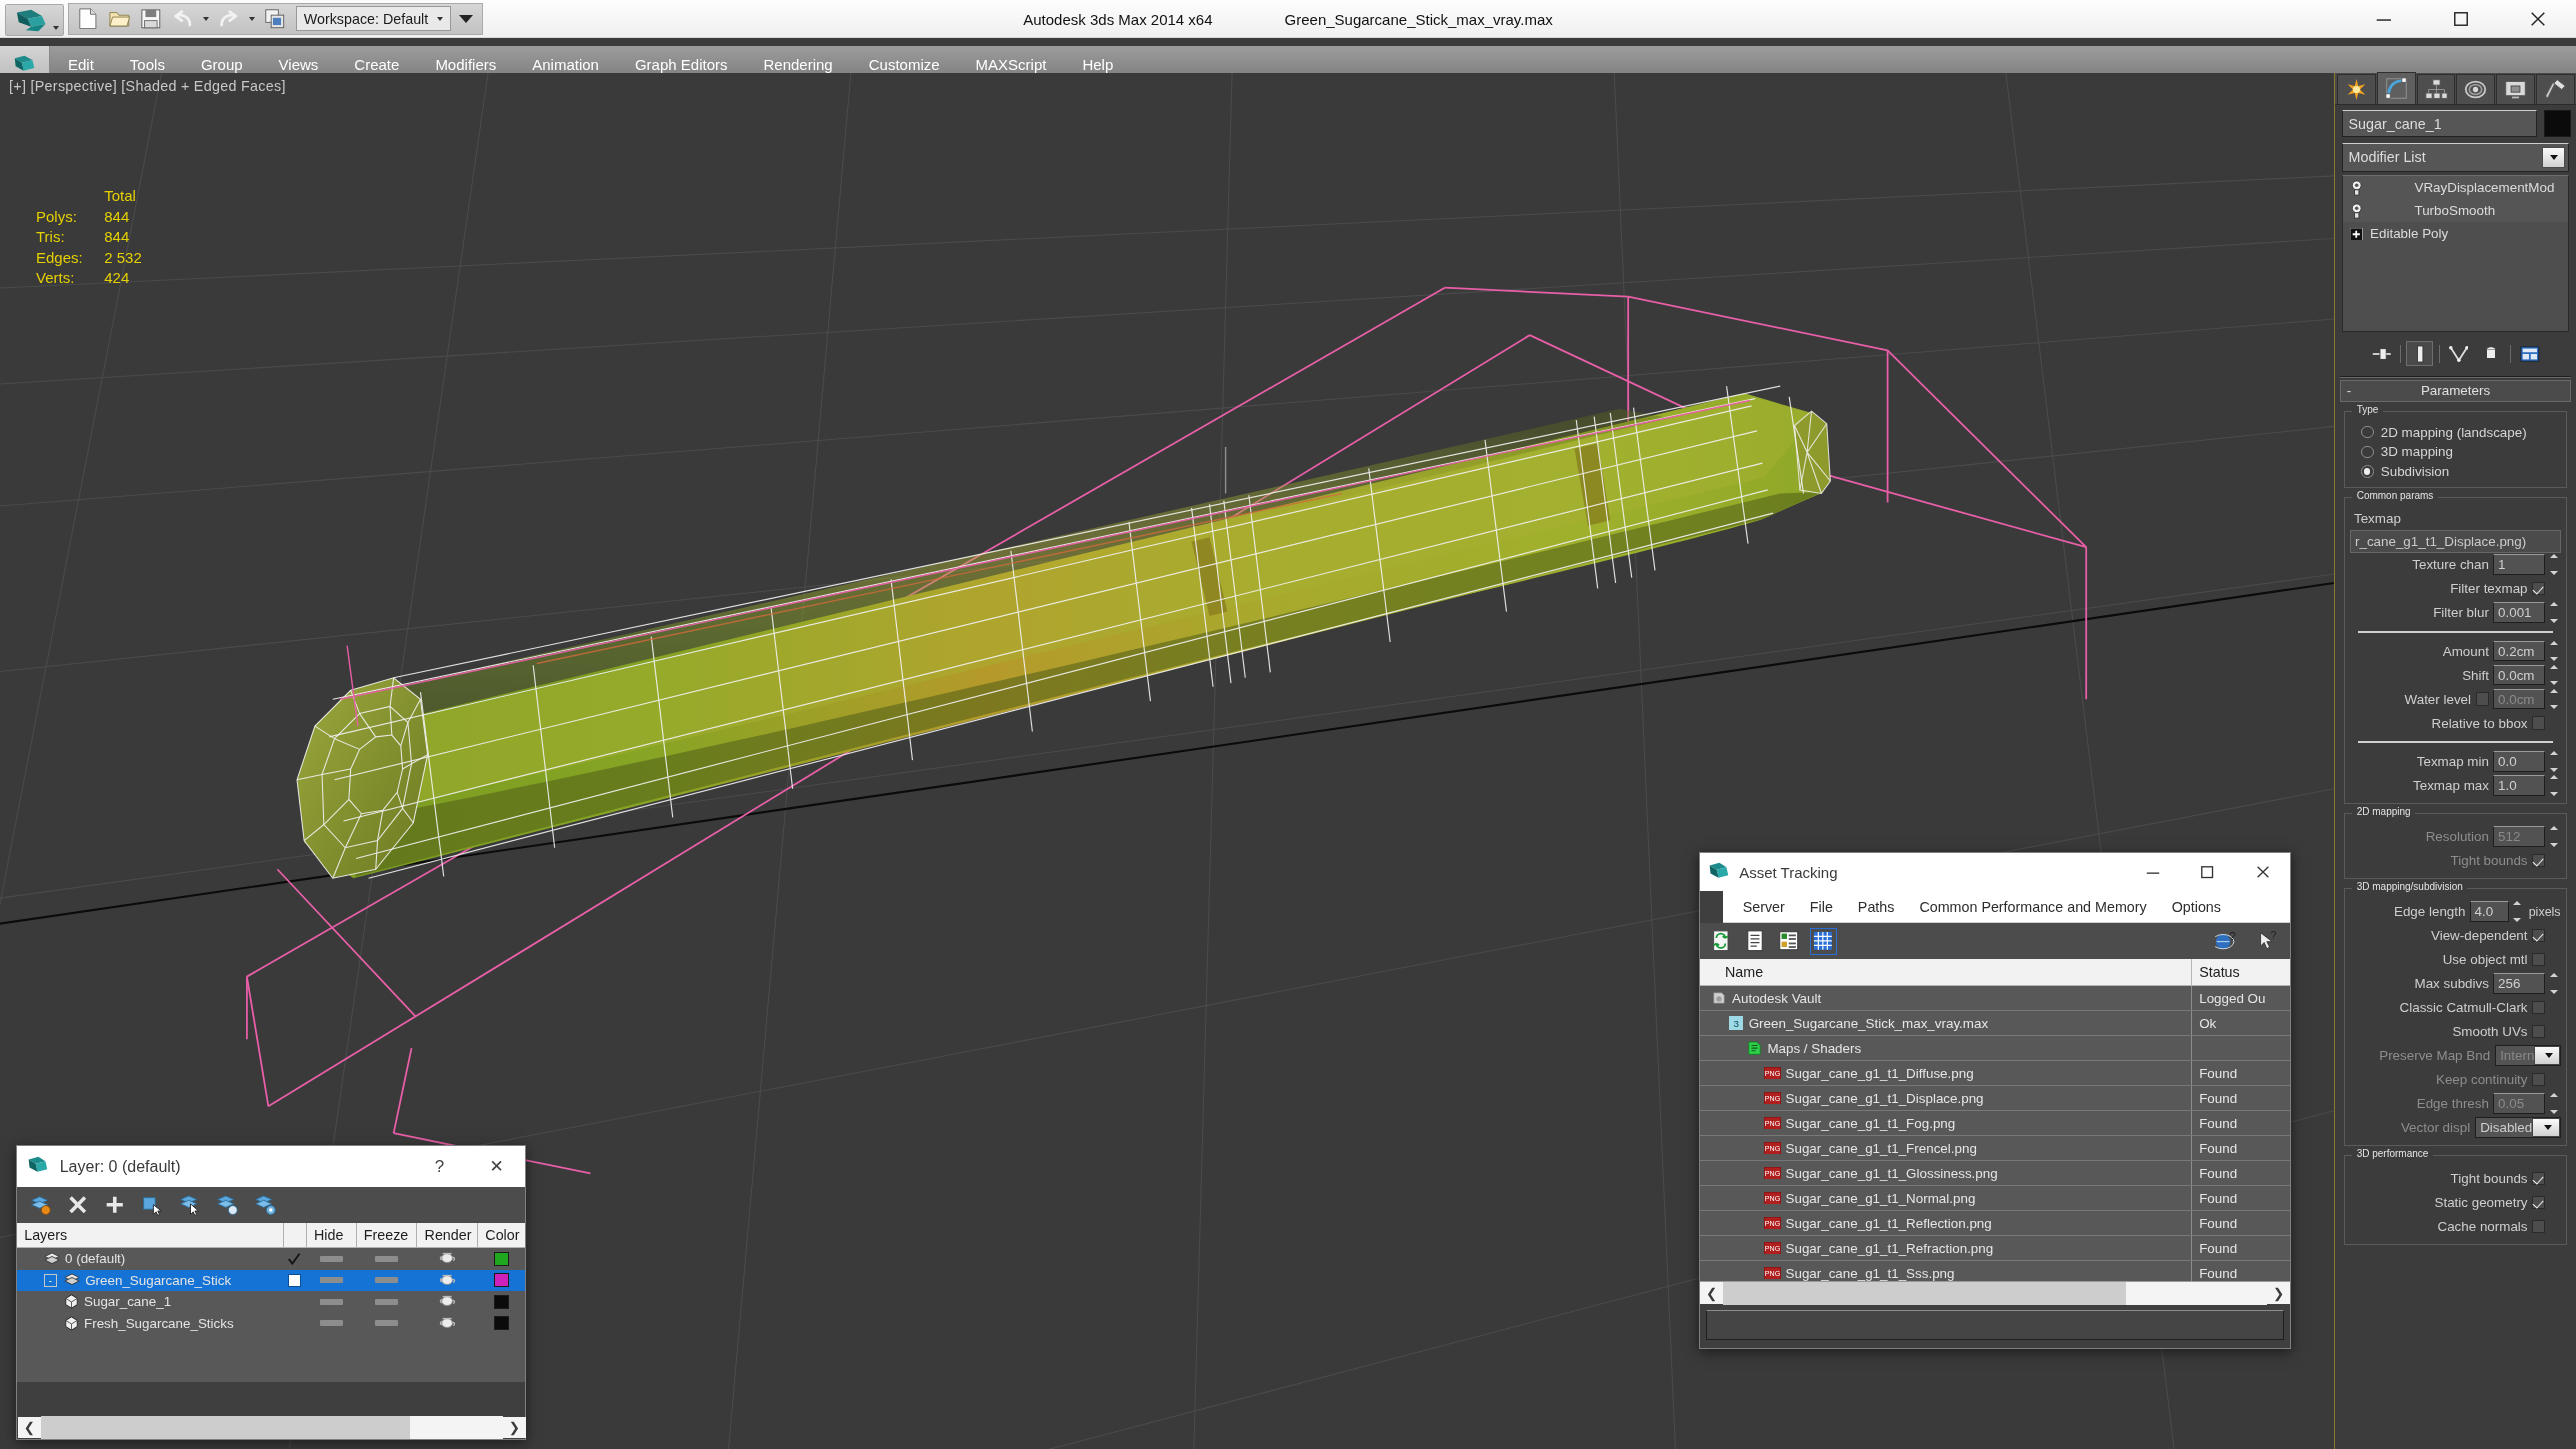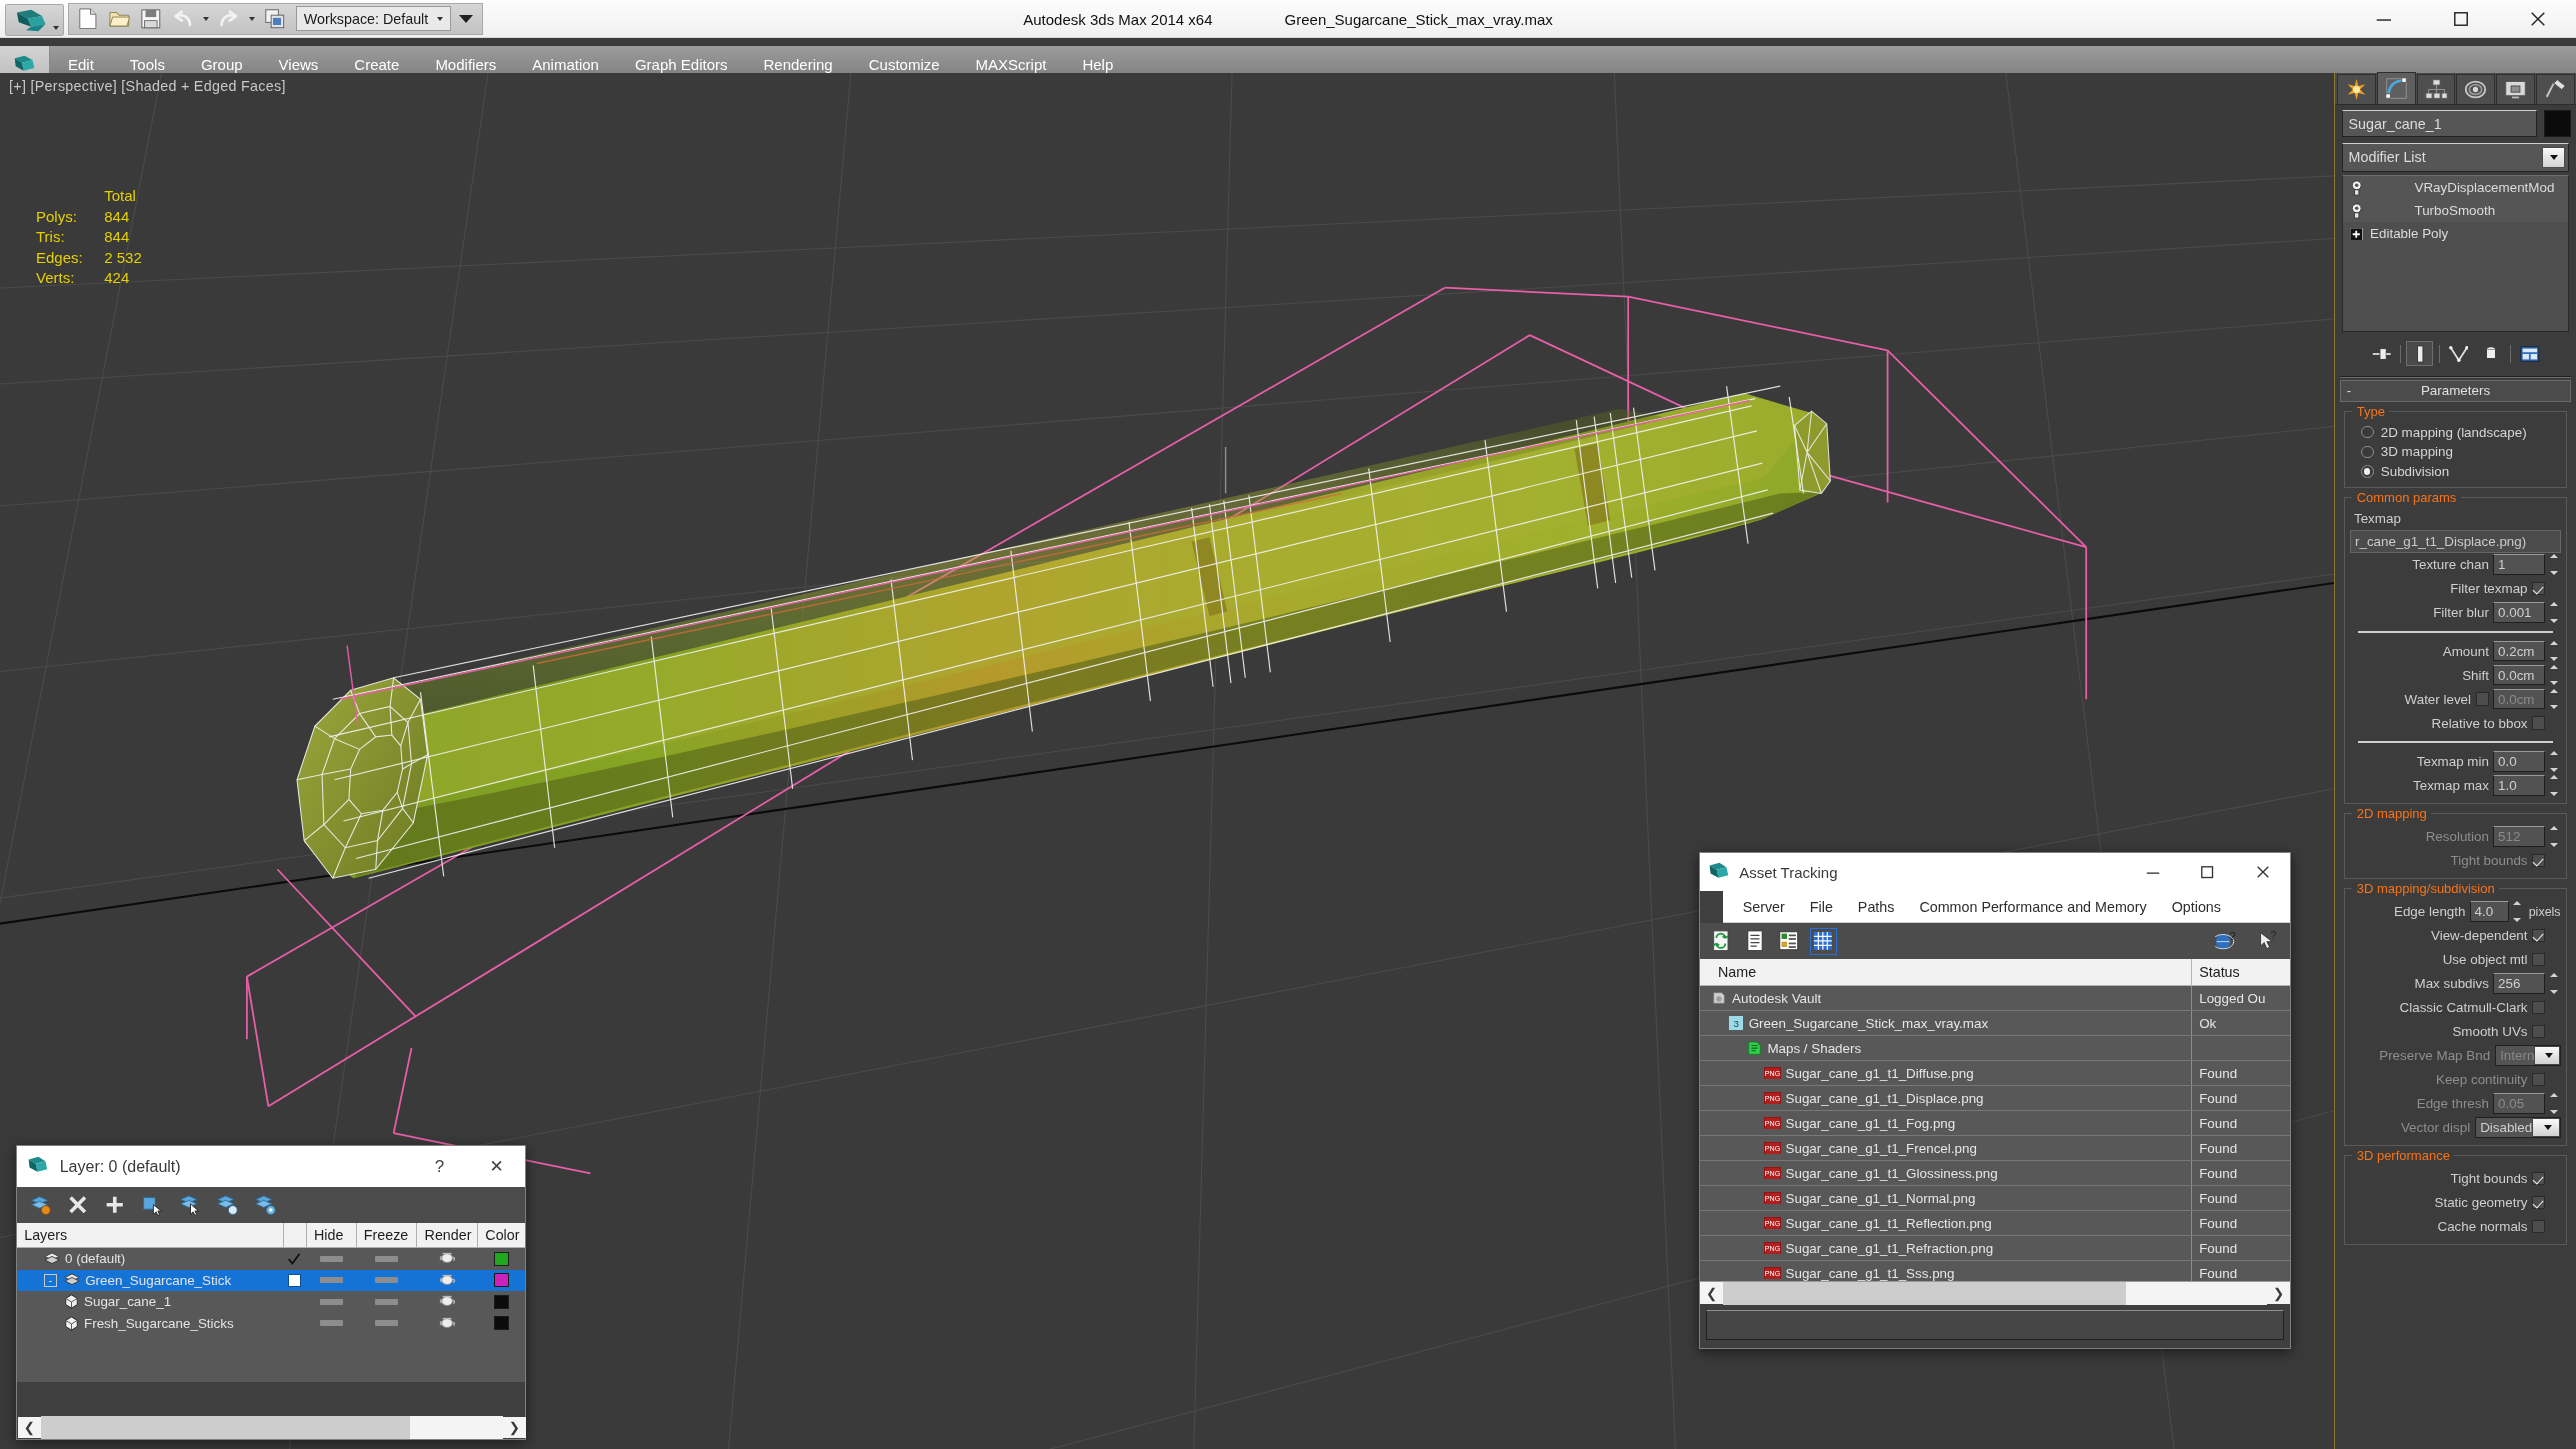--- a/index.html
+++ b/index.html
@@ -86,21 +86,21 @@
   .sbtn.boxed{ border:0.9px solid #6e6e6e; background:#4a4a4a;}
   .sbar{width:0.9px;height:18px;background:#6a6a6a;}
   .cp-divider{ height:2.7px; margin:3.6px 5.4px 1.8px 5.4px; background:#1f1f1f; border-bottom:0.9px solid #6a6a6a;}
 
   .rollout{ margin:0 5.4px; }
   .roll-head{ height:21.5px; background:#4b4b4b; border:0.9px solid #6a6a6a; display:flex;
     align-items:center; justify-content:center; color:#e0e0e0; font-size:13.4px; position:relative; cursor:pointer;}
   .roll-head .minus{ position:absolute; left:5.4px; color:#ddd; font-size:13.4px; }
   .group{ border:0.9px solid #5a5a5a; margin:9px 3.6px 3.6px 3.6px; padding:10.7px 5.4px 5.4px 5.4px; position:relative;}
   .group > .gtitle{ position:absolute; left:7.2px; top:-8px; background:#3c3c3c; padding:0 4.5px;
-    color:#f97316; font-size:13px;}
+    color:#e5e5e5; font-size:10px;}
   .radio-row{ display:flex; align-items:center; gap:7.2px; height:19.7px; padding-left:10.7px; cursor:pointer;}
   .radio{ width:12.5px;height:12.5px;border-radius:50%;background:#3a3a3a;border:1.8px solid #8d8d8d;
     display:flex;align-items:center;justify-content:center; }
   .radio.on::after{ content:''; width:6.3px;height:6.3px;border-radius:50%;background:#efefef;}
   .rlabel{ color:#d6d6d6; font-size:13.4px;}
   .plain{ color:#cfcfcf; font-size:13.4px; padding:2.7px 0 3.6px 3.6px;}
   .texbox{ height:23px; background:#4b4b4b; border:0.9px solid #666; color:#cbcbcb;
     font-size:13.4px; display:flex;align-items:center; padding:0 3.6px; overflow:hidden; white-space:nowrap; cursor:pointer;}
   .prow{ display:flex; align-items:center; height:24px; gap:4.5px; }
   .plbl{ flex:1; text-align:right; color:#cfcfcf; font-size:13.4px; white-space:nowrap;}
@@ -134,21 +134,21 @@
   .at-title{ font-size:15px; color:#3a3a3a;}
   .at-wbtns{ position:absolute; right:0; top:0; display:flex; }
   .at-wb{ width:55px;height:38px;display:flex;align-items:center;justify-content:center;cursor:pointer;}
   .at-menu{ height:32px; background:#fff; display:flex; align-items:center; padding-left:7.2px; border-bottom:0.9px solid #d0d0d0;margin-left:23px;}
   .at-mi{ padding:0 12.5px; height:30px; display:flex;align-items:center; font-size:14.3px; color:#2d2d2d; cursor:pointer;}
   .at-tools{ height:36px; background:#4c4c4c; display:flex; align-items:center; padding:0 7.2px; gap:7.2px; position:relative;}
   .at-tbtn{ width:27px;height:27px;display:flex;align-items:center;justify-content:center;cursor:pointer;}
   .at-tbtn.sel{ border:1.8px solid #2a6fd6; }
   .at-right{ position:absolute; right:9px; display:flex; gap:14.3px; }
   .at-hdr{ height:27px; background:#f2f2f2; display:flex; border-bottom:0.9px solid #b4b4b4;}
-  .at-hdr .c1{ flex:1; font-size:14.3px;color:#202020; padding-left:18px; display:flex;align-items:center;
+  .at-hdr .c1{ flex:1; font-size:14.3px;color:#202020; padding-left:25px; display:flex;align-items:center;
     border-right:0.9px solid #b4b4b4; }
   .at-hdr .c2{ width:98px; font-size:14.3px;color:#202020;padding-left:7.2px;display:flex;align-items:center;}
   .at-rows{ height:295px; background:#585858; overflow:hidden; }
   .at-row{ height:25px; display:flex; border-bottom:0.9px solid #787878; }
   .at-row .n{ flex:1; display:flex; align-items:center; color:#e6e6e6; font-size:13.4px;
     border-right:0.9px solid #8d8d8d; overflow:hidden; white-space:nowrap;}
   .at-row .s{ width:98px; display:flex; align-items:center; color:#e6e6e6; font-size:13.4px; padding-left:7.2px;}
   .pngico{ width:17px;height:12.5px;flex:0 0 17px;margin-right:4.5px;}
   .at-hscroll{ height:23px; background:#f4f4f4; display:flex; align-items:center; border-top:0.9px solid #9a9a9a;}
   .hs-arrow{ width:23px;height:23px;display:flex;align-items:center;justify-content:center;color:#3b3b3b;font-size:13.4px;cursor:pointer;}

